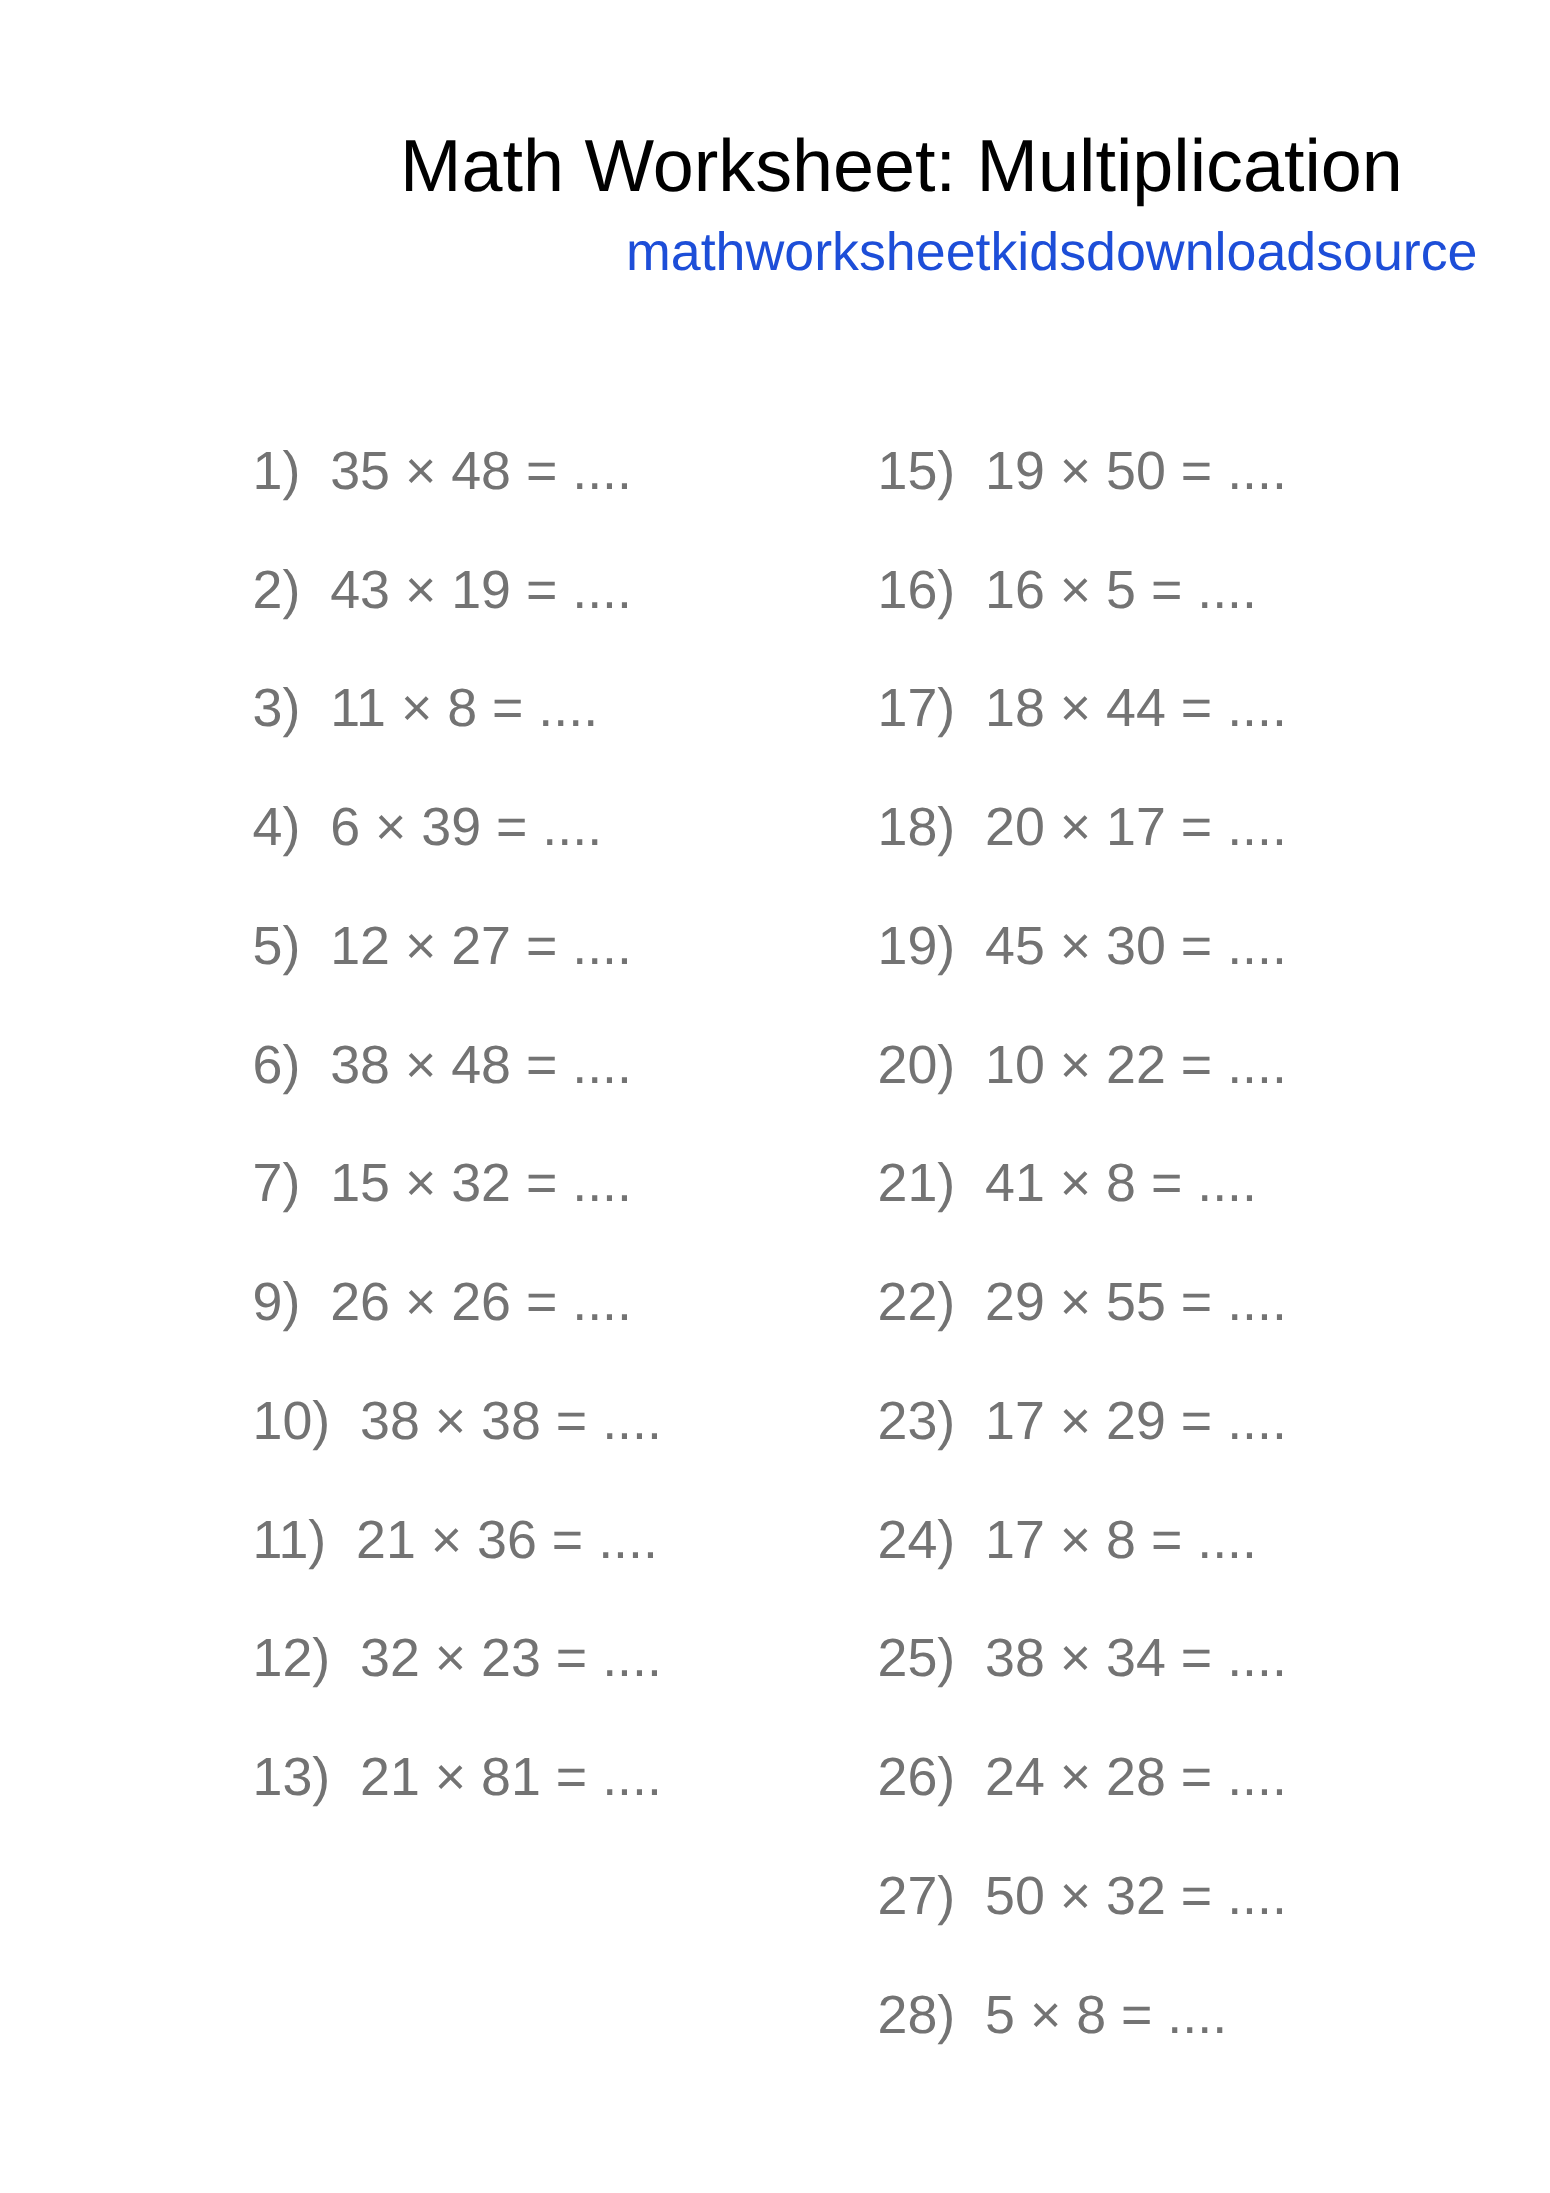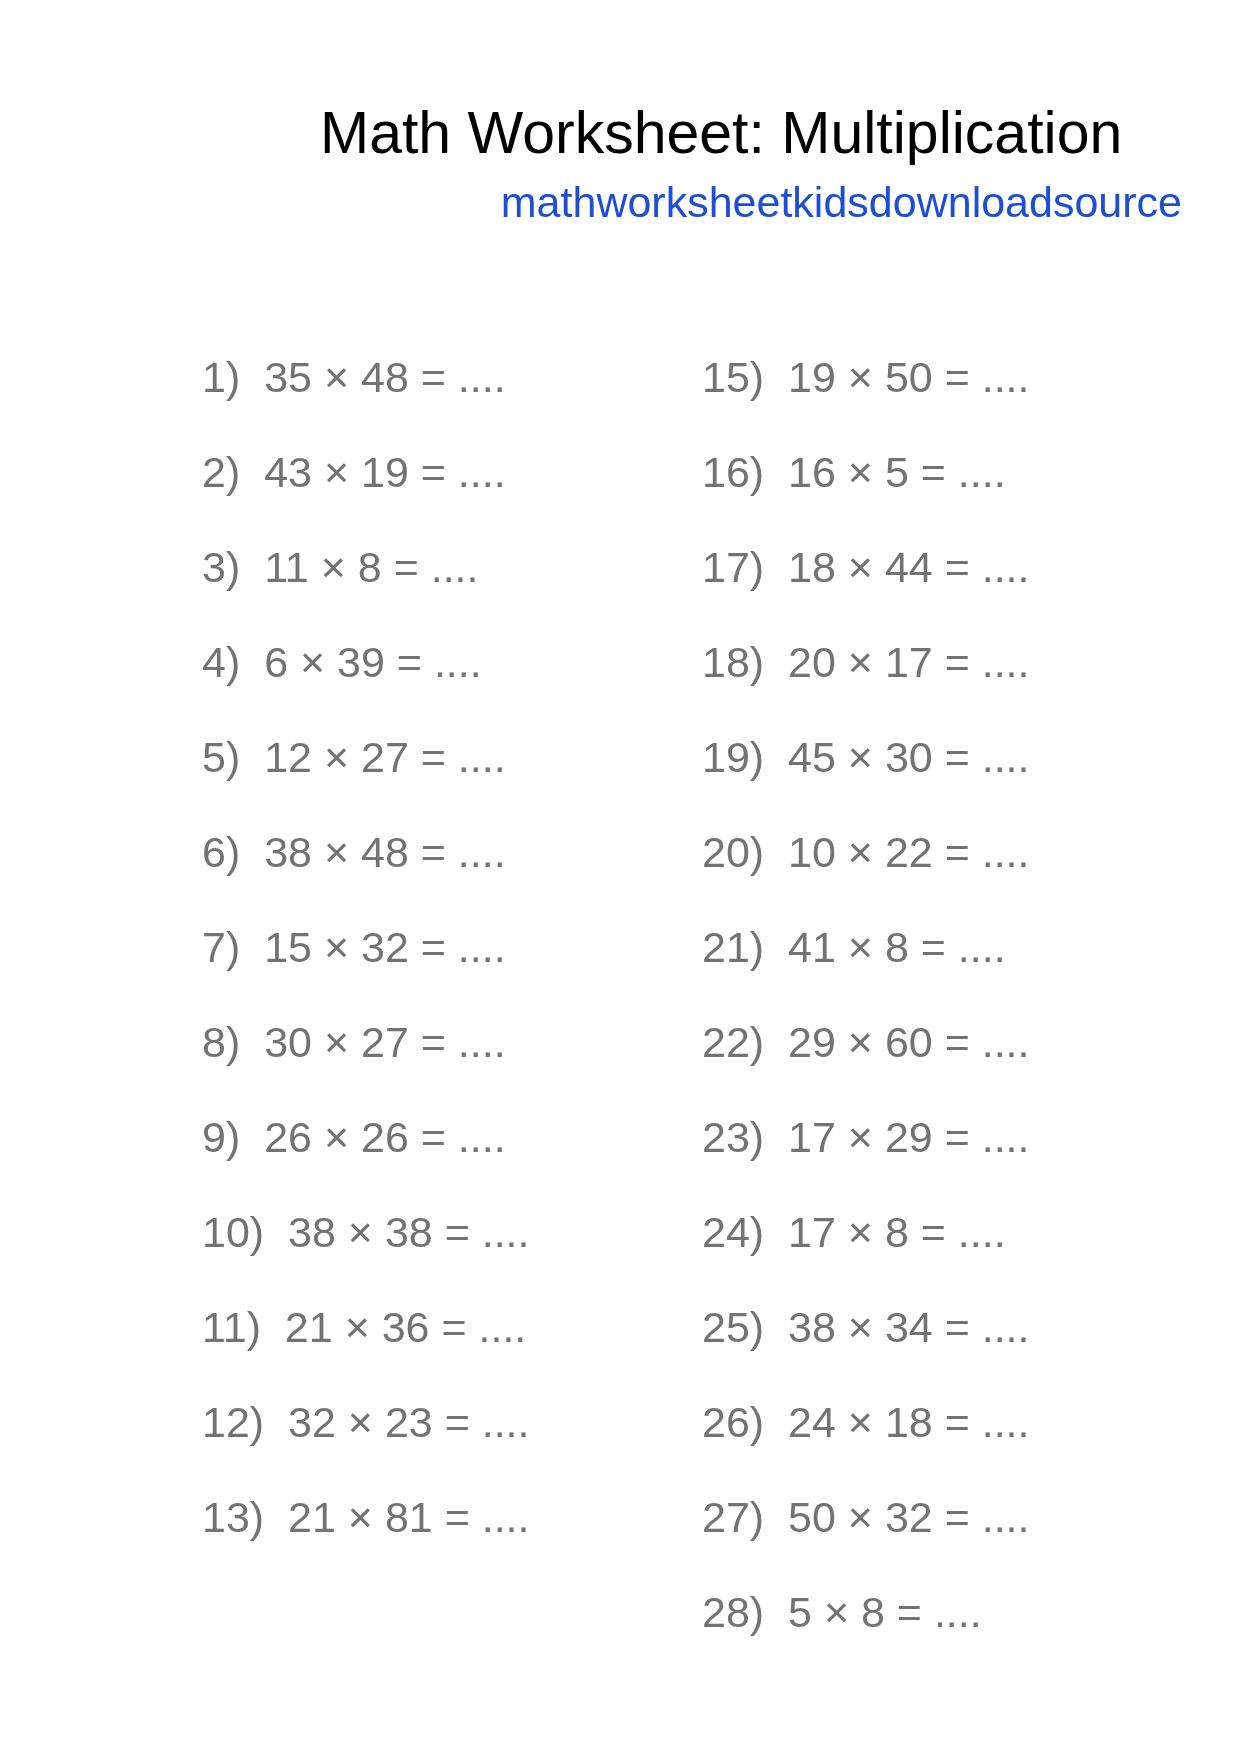--- a/index.html
+++ b/index.html
@@ -56,36 +56,35 @@
 <div class="subtitle">mathworksheetkidsdownloadsource</div>
 
 <div class="col left">
   <div class="problem">1)  35 × 48 = ....</div>
   <div class="problem">2)  43 × 19 = ....</div>
   <div class="problem">3)  11 × 8 = ....</div>
   <div class="problem">4)  6 × 39 = ....</div>
   <div class="problem">5)  12 × 27 = ....</div>
   <div class="problem">6)  38 × 48 = ....</div>
   <div class="problem">7)  15 × 32 = ....</div>
-  <div class="problem">8)  30 × 27 = ....</div>
   <div class="problem">9)  26 × 26 = ....</div>
   <div class="problem">10)  38 × 38 = ....</div>
   <div class="problem">11)  21 × 36 = ....</div>
   <div class="problem">12)  32 × 23 = ....</div>
   <div class="problem">13)  21 × 81 = ....</div>
 </div>
 
 <div class="col right">
   <div class="problem">15)  19 × 50 = ....</div>
   <div class="problem">16)  16 × 5 = ....</div>
   <div class="problem">17)  18 × 44 = ....</div>
   <div class="problem">18)  20 × 17 = ....</div>
   <div class="problem">19)  45 × 30 = ....</div>
   <div class="problem">20)  10 × 22 = ....</div>
   <div class="problem">21)  41 × 8 = ....</div>
-  <div class="problem">22)  29 × 60 = ....</div>
+  <div class="problem">22)  29 × 55 = ....</div>
   <div class="problem">23)  17 × 29 = ....</div>
   <div class="problem">24)  17 × 8 = ....</div>
   <div class="problem">25)  38 × 34 = ....</div>
-  <div class="problem">26)  24 × 18 = ....</div>
+  <div class="problem">26)  24 × 28 = ....</div>
   <div class="problem">27)  50 × 32 = ....</div>
   <div class="problem">28)  5 × 8 = ....</div>
 </div>
 
 </body></html>

